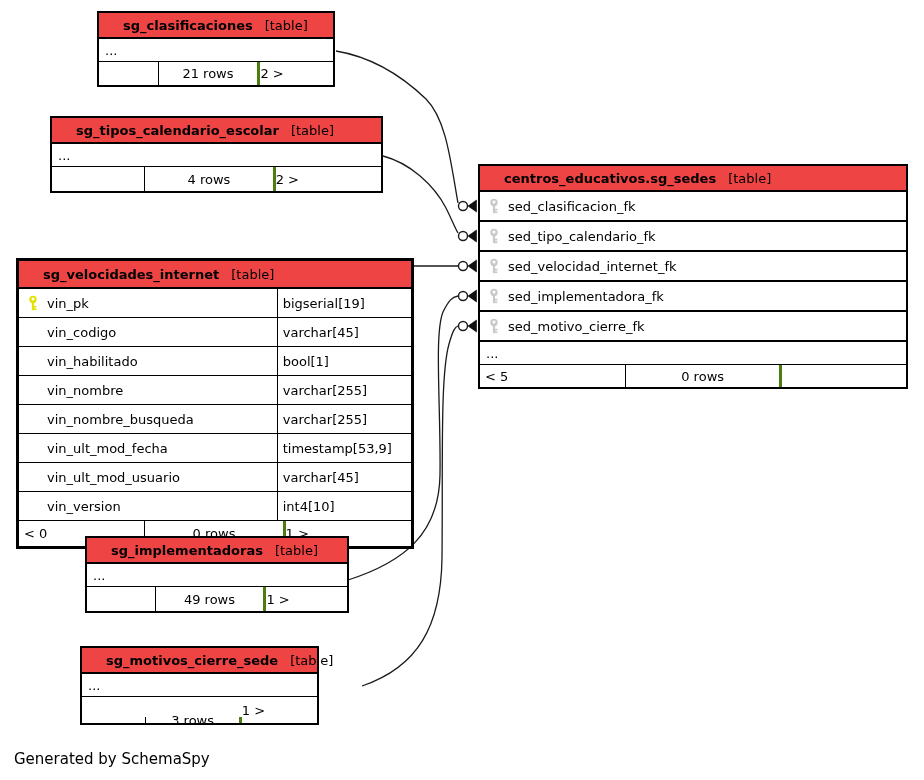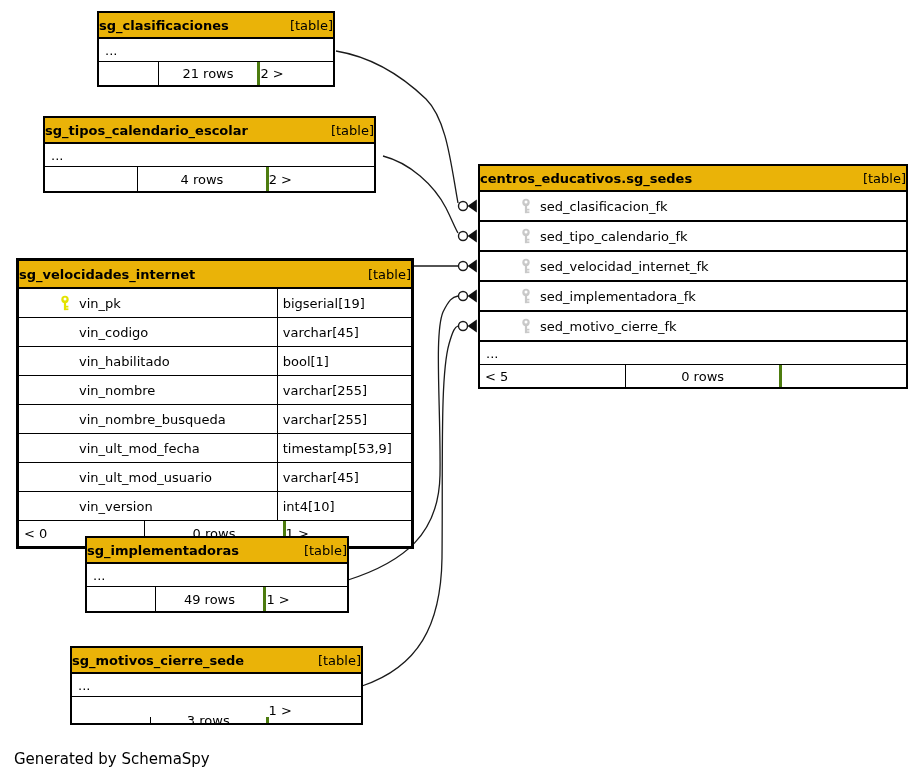--- a/index.html
+++ b/index.html
@@ -7,36 +7,36 @@
     position:relative;width:924px;height:780px;background:#ffffff;overflow:hidden;
     font-family:"DejaVu Sans","Liberation Sans",sans-serif;color:#000;
   }
   svg.rel{position:absolute;left:0;top:0;}
   .tbl{
     position:absolute;background:#fff;border:2px solid #000;box-sizing:border-box;
     display:flex;flex-direction:column;font-size:13px;
   }
   .tbl.thick{border-width:3px;margin-top:36px;}
   .hdr{
-    display:flex;justify-content:space-between;align-items:center;flex:0 0 auto;
-    background:#eab308;border-bottom:2px solid #000;padding:0 0;height:24px;
+    display:flex;align-items:center;flex:0 0 auto;
+    background:#ef4444;border-bottom:2px solid #000;padding:0 24px;height:24px;
   }
   .tbl.thick .hdr{height:26px;}
   .title{font-weight:bold;white-space:nowrap;}
   .tag{font-weight:normal;white-space:nowrap;margin-left:12px;}
   .ell{height:22px;border-bottom:1px solid #000;display:flex;align-items:center;padding:0 6px;flex:0 0 auto;}
   .ftr{display:flex;flex:1 1 auto;align-items:stretch;min-height:20px;}
   .fc{display:flex;align-items:center;box-sizing:border-box;white-space:nowrap;}
   .fc.l{padding-left:5px;}
   .fc.c{justify-content:center;border-left:1px solid #000;border-right:3px solid #4d7c0f;}
   .fc.r{justify-content:flex-end;padding-right:5px;}
   
   .row{display:flex;flex:0 0 auto;border-bottom:1px solid #000;height:28px;align-items:stretch;}
   .tbl.sedes .row{border-bottom-width:2px;}
-  .namecell{display:flex;align-items:center;box-sizing:border-box;padding-left:32px;}
+  .namecell{display:flex;align-items:center;box-sizing:border-box;}
   .tbl.thick .namecell{width:66%;border-right:1px solid #000;}
   .tbl.sedes .namecell{width:100%;}
   .typecell{flex:1;display:flex;align-items:center;padding-left:5px;white-space:nowrap;}
   .keyslot{width:15px;margin-left:6px;display:flex;align-items:center;justify-content:center;flex:0 0 auto;}
   .cname{margin-left:7px;white-space:nowrap;}
   .key-pk{color:#e3e300;}
   .key-fk{color:#c9c9c9;}
   .note{position:absolute;left:14px;top:750px;font-size:15px;}
   
   .t1 .fc.l{width:25%;} .t1 .fc.c{width:44%;}
@@ -92,21 +92,21 @@
     <div class="ell">
       <span>...</span>
     </div>
     <div class="ftr">
       <div class="fc l"></div>
       <div class="fc c">21 rows</div>
       <div class="fc r">2 &gt;</div>
     </div>
   </div>
 
-  <div class="tbl t2" style="left:43px;top:116px;width:333px;height:77px;">
+  <div class="tbl t2" style="left:50px;top:116px;width:333px;height:77px;">
     <div class="hdr">
       <span class="title">sg_tipos_calendario_escolar</span>
       <span class="tag">[table]</span>
     </div>
     <div class="ell">
       <span>...</span>
     </div>
     <div class="ftr">
       <div class="fc l"></div>
       <div class="fc c">4 rows</div>
@@ -298,21 +298,21 @@
     <div class="ell">
       <span>...</span>
     </div>
     <div class="ftr">
       <div class="fc l"></div>
       <div class="fc c">49 rows</div>
       <div class="fc r">1 &gt;</div>
     </div>
   </div>
 
-  <div class="tbl t6" style="left:70px;top:646px;width:293px;height:79px;">
+  <div class="tbl t6" style="left:80px;top:646px;width:239px;height:79px;">
     <div class="hdr">
       <span class="title">sg_motivos_cierre_sede</span>
       <span class="tag">[table]</span>
     </div>
     <div class="ell">
       <span>...</span>
     </div>
     <div class="ftr">
       <div class="fc l"></div>
       <div class="fc c">3 rows</div>

